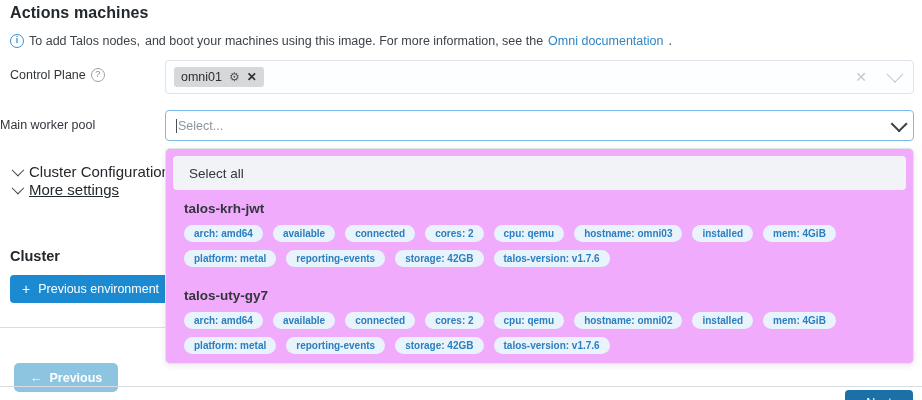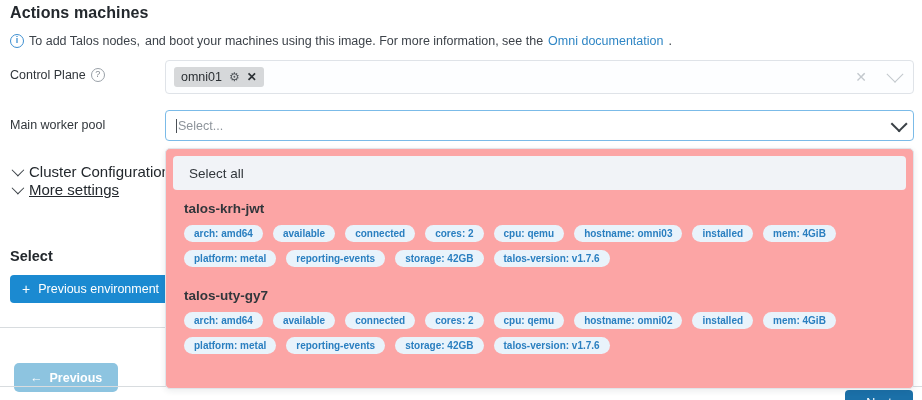--- a/index.html
+++ b/index.html
@@ -60,21 +60,21 @@
   
   .field-label {
     position: absolute;
     font-size: 12.5px;
     color: #31363b;
     display: flex;
     align-items: center;
     gap: 5px;
   }
   .lbl-cp { left: 10px; top: 68px; }
-  .lbl-wp { left: 10px; top: 118px; }
+  .lbl-wp { left: 0; top: 118px; }
   .help-icon {
     width: 12px;
     height: 12px;
     border-radius: 50%;
     border: 1.2px solid #9aa1a8;
     color: #80878e;
     font-size: 9px;
     line-height: 10.5px;
     text-align: center;
     display: inline-block;
@@ -248,23 +248,23 @@
     height: 1px;
     background: #d8dcdf;
   }
 
   
   .dropdown {
     position: absolute;
     left: 165px;
     top: 148px;
     width: 749px;
-    height: 241px;
+    height: 216px;
     box-sizing: border-box;
-    background: #fca5a5;
+    background: #f0abfc;
     border: 1px solid #e1e5ea;
     border-radius: 5px;
     box-shadow: 0 2px 6px rgba(30,40,60,.09);
     overflow: hidden;
     z-index: 10;
   }
   .select-all {
     margin: 7px 7px 0 7px;
     height: 34px;
     background: #f1f3f7;
@@ -313,21 +313,21 @@
 </div>
 
 <div class="bg-section bg-sec-1">
   <span class="chev-down-sm"></span>
   <span>Cluster Configuration</span>
 </div>
 <div class="bg-section bg-sec-2">
   <span class="chev-down-sm"></span>
   <span>More settings</span>
 </div>
-<div class="actions-title">Select</div>
+<div class="actions-title">Cluster</div>
 <button class="provision-btn">
   <span class="plus-ico">+</span>
   <span>Previous environment</span>
 </button>
 <div class="divider"></div>
 <button class="prev-btn">
   <span>←</span>
   <span>Previous</span>
 </button>
 <div class="bottom-rule"></div>

